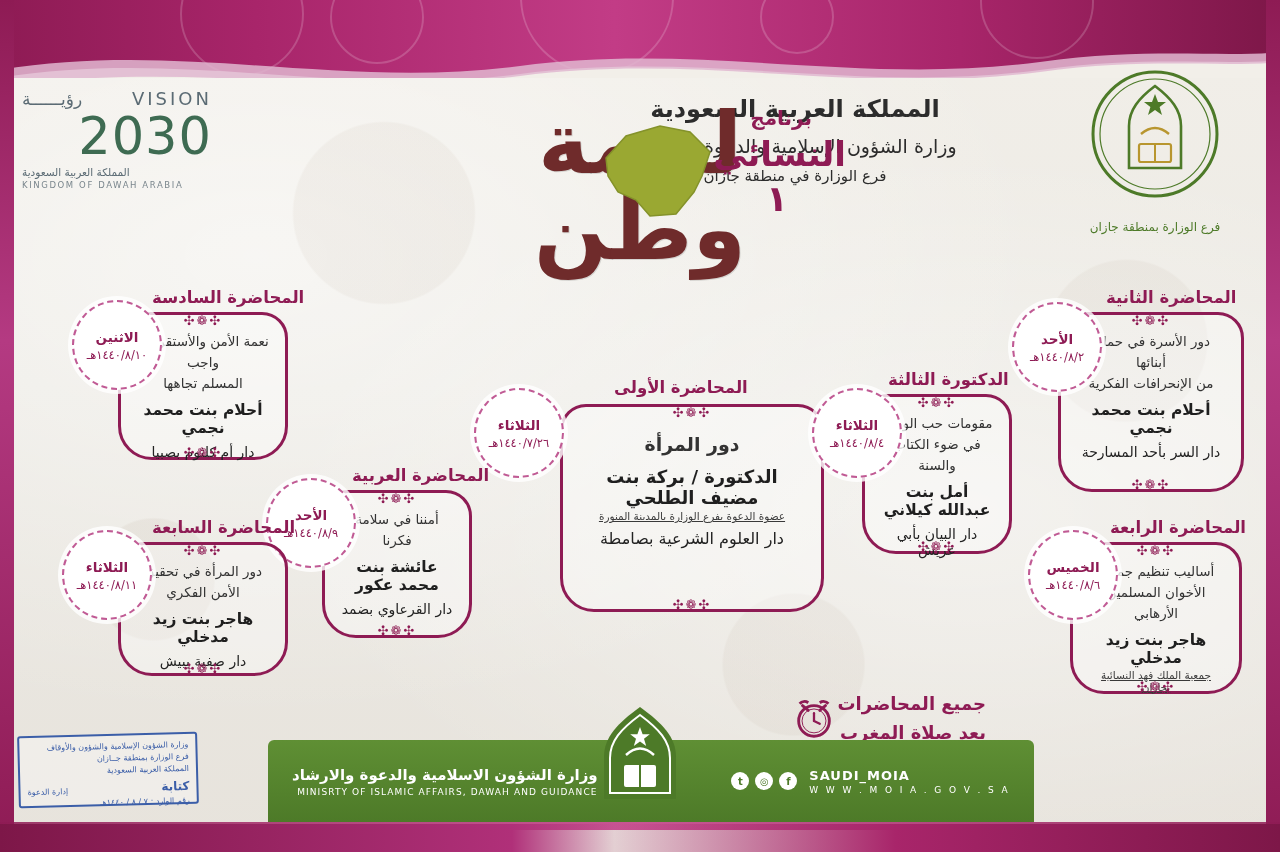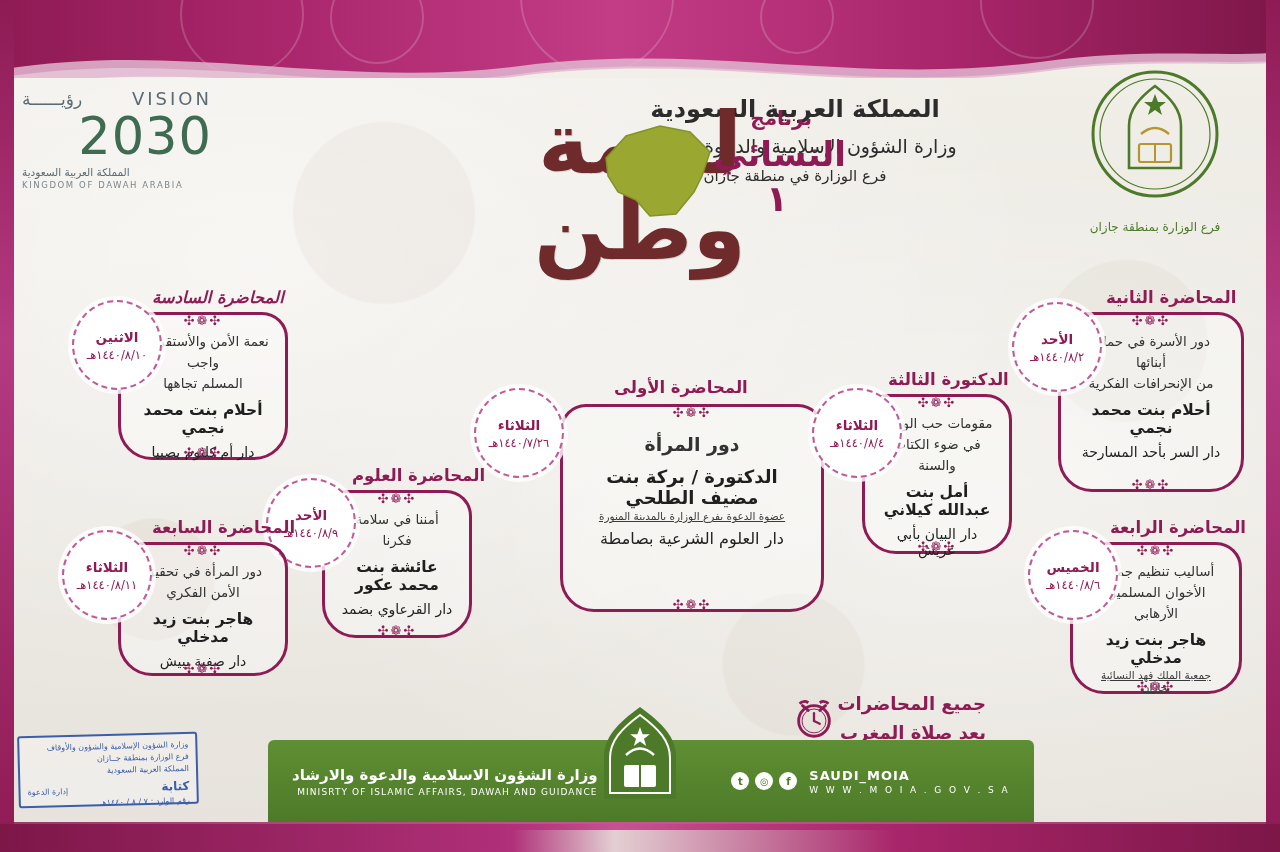--- a/index.html
+++ b/index.html
@@ -324,34 +324,34 @@
     <div class="topic">الأخوان المسلمين الأرهابي</div>
     <div class="speaker">هاجر بنت زيد مدخلي</div>
     <div class="speaker-sub">جمعية الملك فهد النسائية بجازان</div>
     <div class="orn-bottom">✣❁✣</div>
   </div>
   <div class="badge" style="left:1028px;top:530px;">
     <div class="day">الخميس</div>
     <div class="date">١٤٤٠/٨/٦هـ</div>
   </div>
 
-  <div class="card-title" style="left:352px;top:466px;">المحاضرة العلوم</div>
+  <div class="card-title" style="left:352px;top:466px;">المحاضرة العربية</div>
   <div class="card" style="left:322px;top:490px;width:150px;height:148px;">
     <div class="orn">✣❁✣</div>
     <div class="topic">أمننا في سلامة فكرنا</div>
     <div class="speaker">عائشة بنت محمد عكور</div>
     <div class="venue">دار القرعاوي بضمد</div>
     <div class="orn-bottom">✣❁✣</div>
   </div>
   <div class="badge" style="left:266px;top:478px;">
     <div class="day">الأحد</div>
     <div class="date">١٤٤٠/٨/٩هـ</div>
   </div>
 
-  <div class="card-title" style="left:152px;top:288px;font-style:italic;">المحاضرة السادسة</div>
+  <div class="card-title" style="left:152px;top:288px;">المحاضرة السادسة</div>
   <div class="card" style="left:118px;top:312px;width:170px;height:148px;">
     <div class="orn">✣❁✣</div>
     <div class="topic">نعمة الأمن والأستقرار و واجب</div>
     <div class="topic">المسلم تجاهها</div>
     <div class="speaker">أحلام بنت محمد نجمي</div>
     <div class="venue">دار أم كلثوم بصبيا</div>
     <div class="orn-bottom">✣❁✣</div>
   </div>
   <div class="badge" style="left:72px;top:300px;">
     <div class="day">الاثنين</div>

